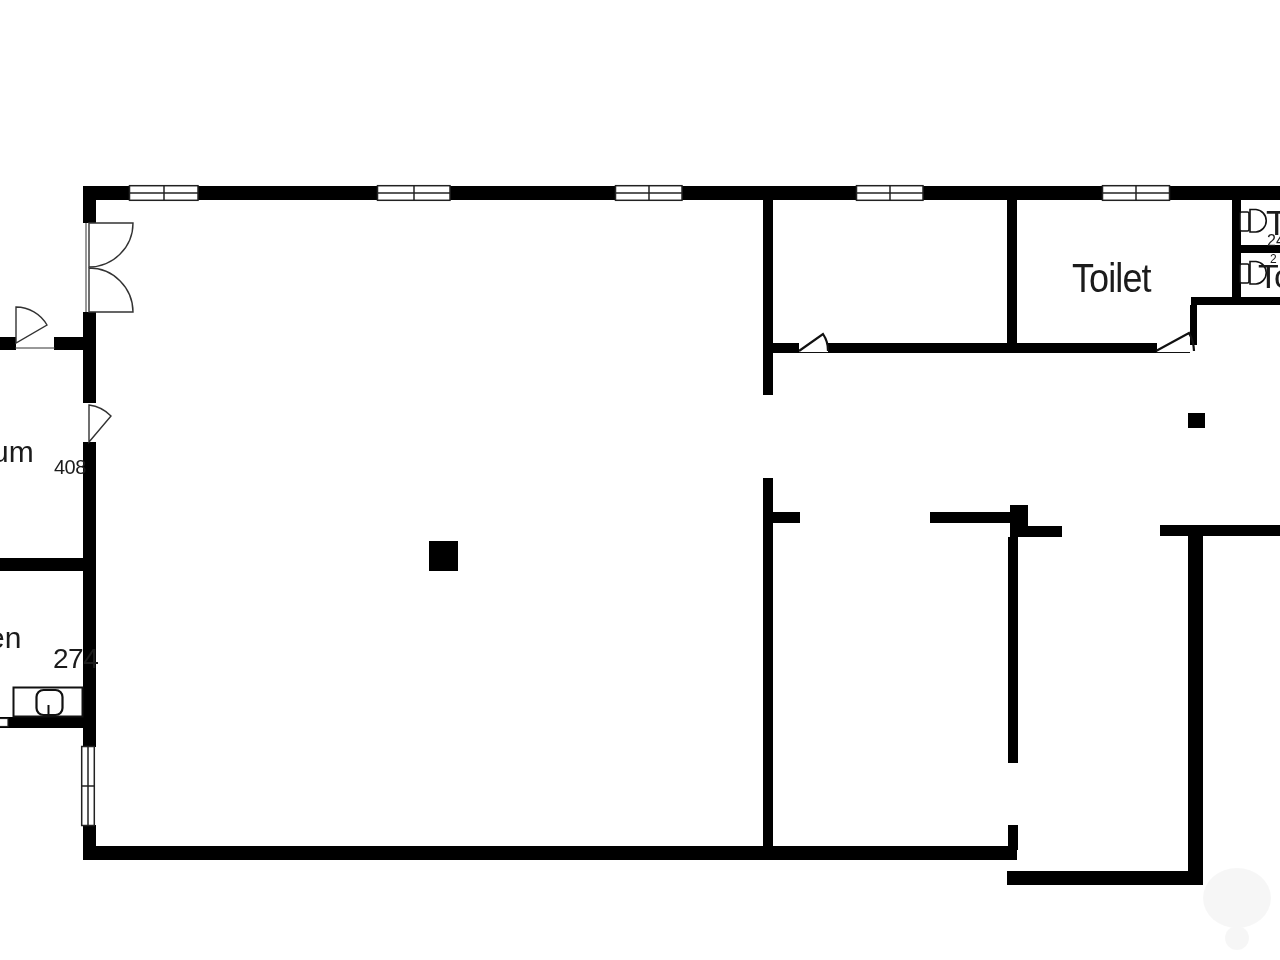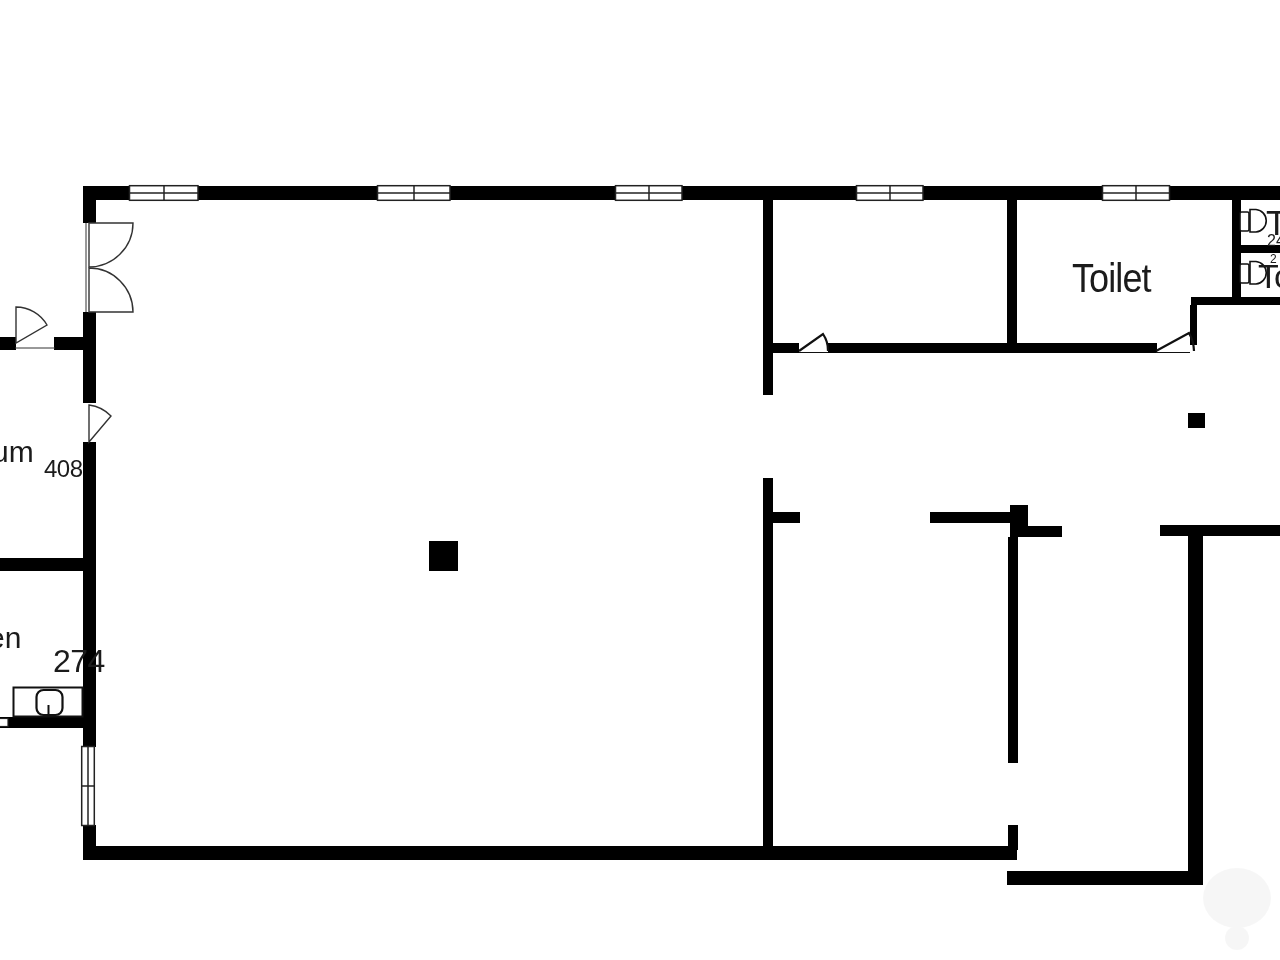--- a/index.html
+++ b/index.html
@@ -136,24 +136,24 @@
       <line x1="48.5" y1="705" x2="48.5" y2="716" stroke-width="2"></line>
     </g>
 
     <g fill="#000" opacity="0.03">
       <ellipse cx="1237" cy="898" rx="34" ry="30"></ellipse>
       <circle cx="1237" cy="938" r="12"></circle>
     </g>
   </svg>
 
   <div class="lbl" style="left:-8px;top:437px;font-size:30px">um</div>
-  <div class="lbl" style="left:44px;top:457px;font-size:24px;letter-spacing:-0.5px">408</div>
+  <div class="lbl" style="left:54px;top:457px;font-size:20px;letter-spacing:-0.5px">408</div>
 
   <div class="lbl" style="left:-12px;top:623px;font-size:30px">en</div>
-  <div class="lbl" style="left:53px;top:645px;font-size:32px;letter-spacing:-0.5px">274</div>
+  <div class="lbl" style="left:53px;top:645px;font-size:28px;letter-spacing:-0.5px">274</div>
 
   <div class="lbl" style="left:1072px;top:258px;font-size:40px;letter-spacing:-1px;transform:scaleX(.9);transform-origin:left top">Toilet</div>
 
   <div class="lbl" style="left:1266px;top:205px;font-size:35px">T</div>
   <div class="lbl" style="left:1267px;top:233px;font-size:16px">24</div>
 
   <div class="lbl" style="left:1270px;top:253px;font-size:12px">2</div>
   <div class="lbl" style="left:1258px;top:259px;font-size:34px;letter-spacing:-1px">To</div>
 
 </div>

